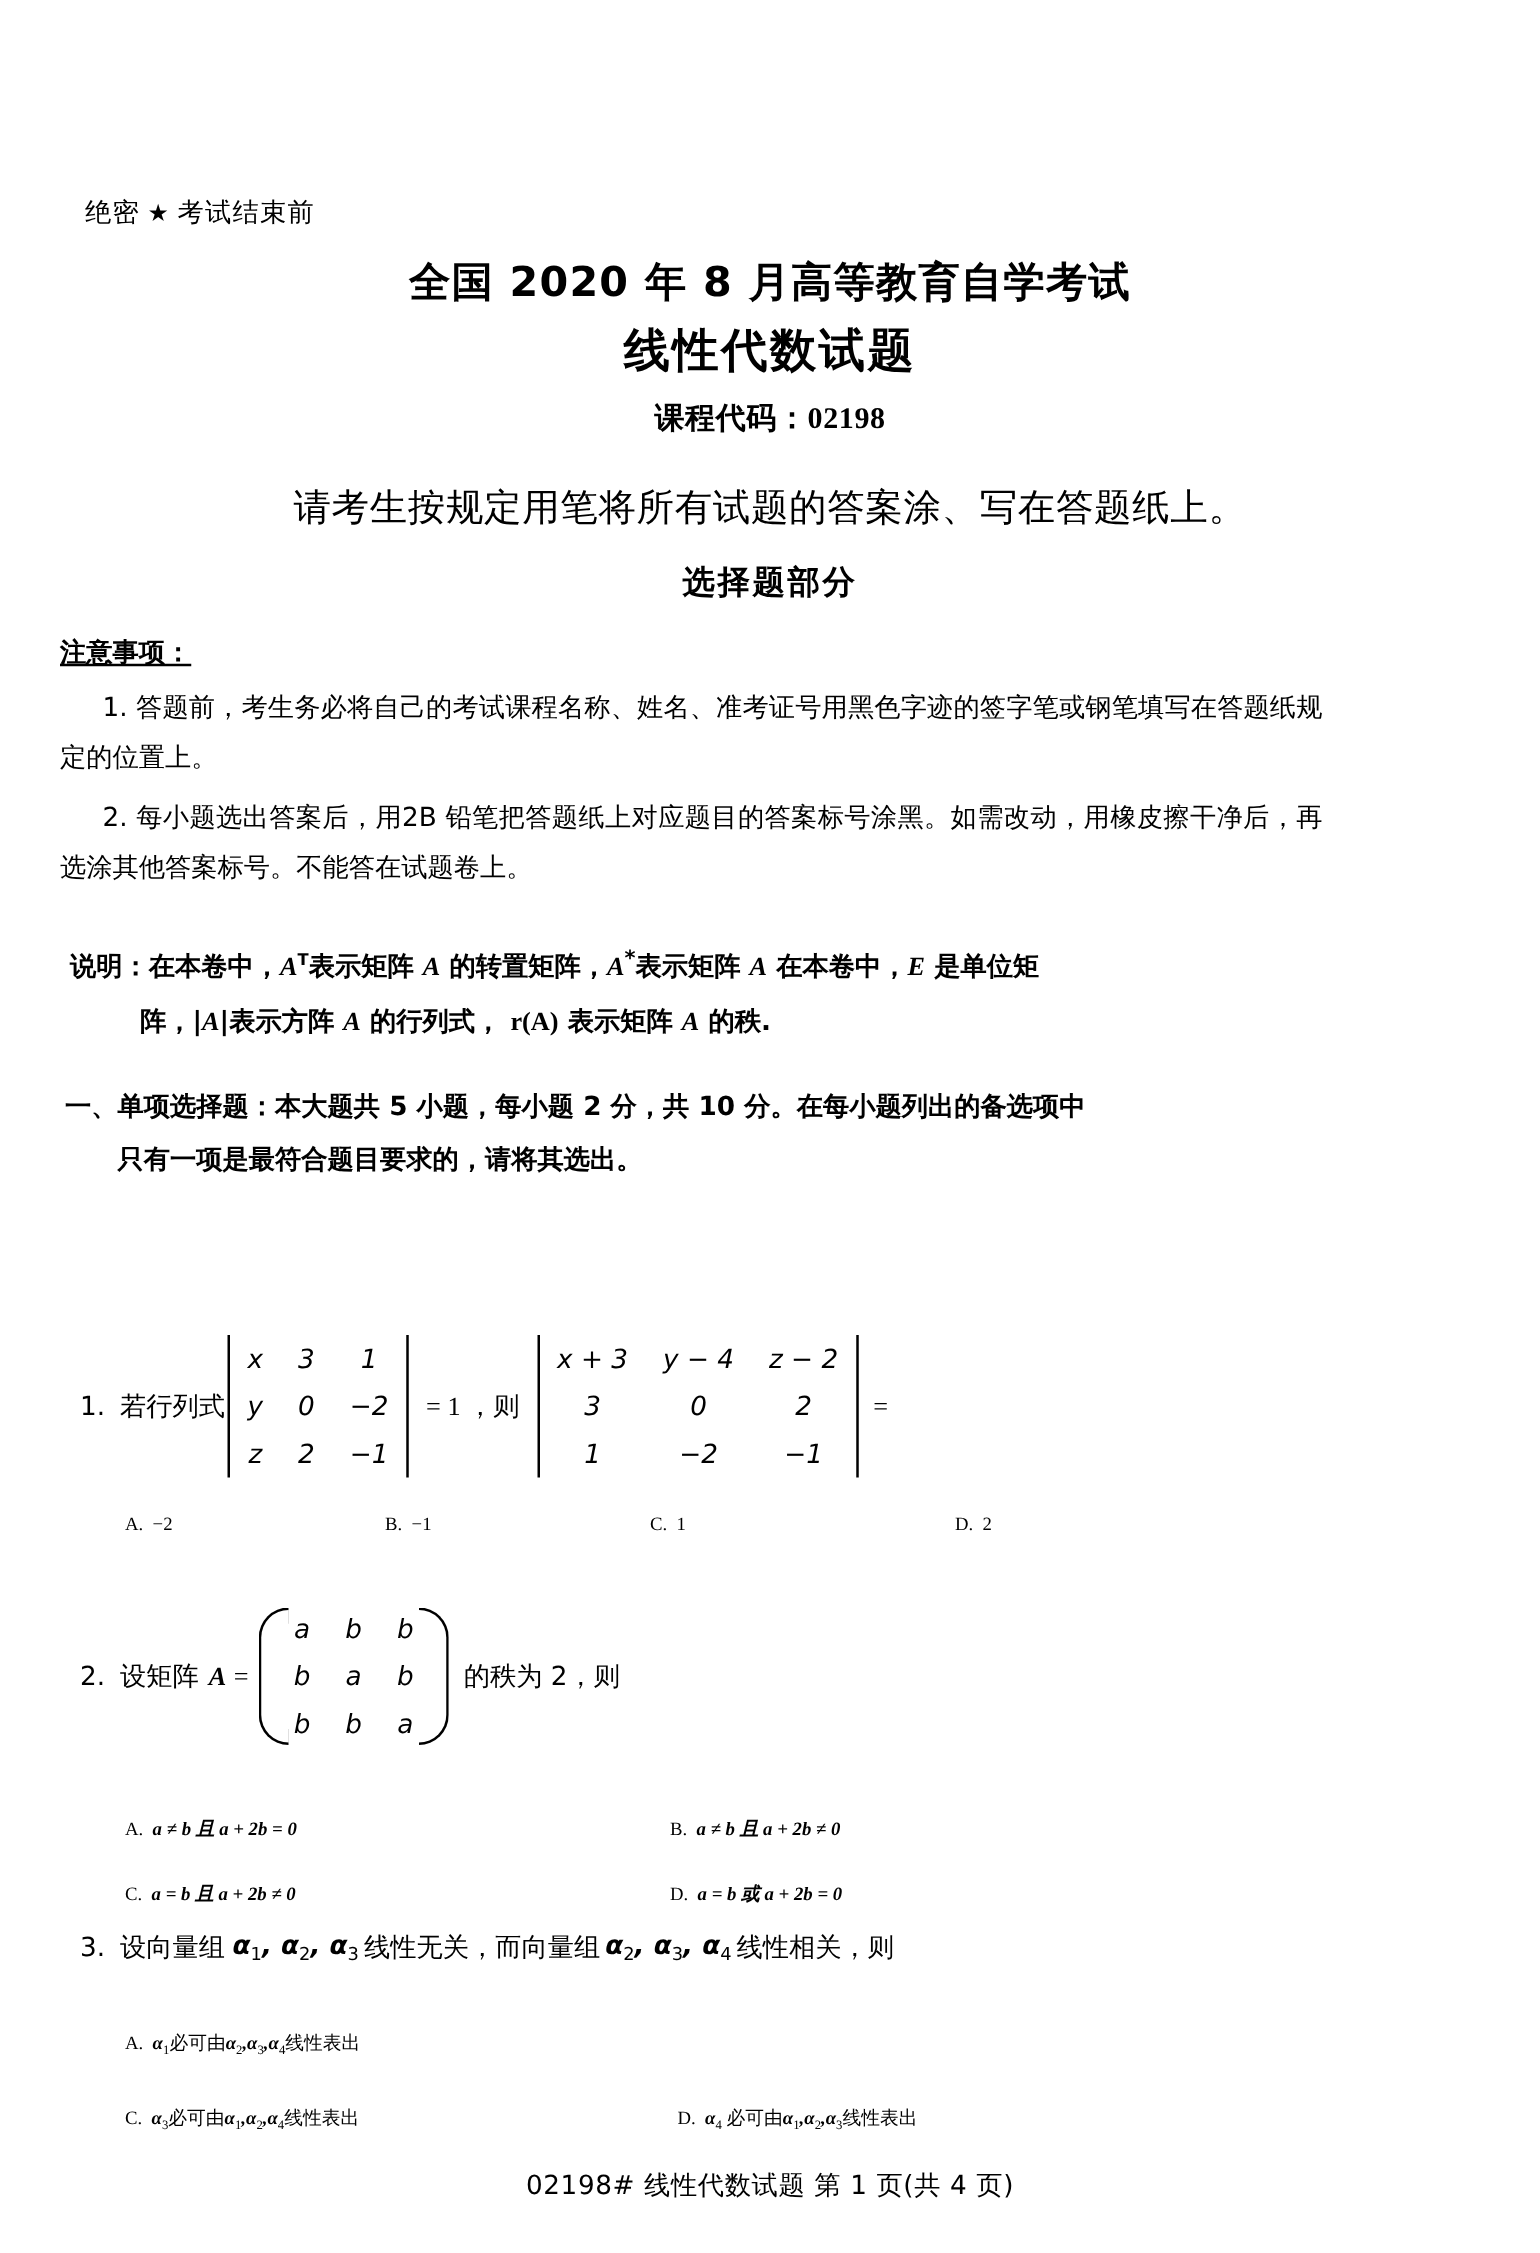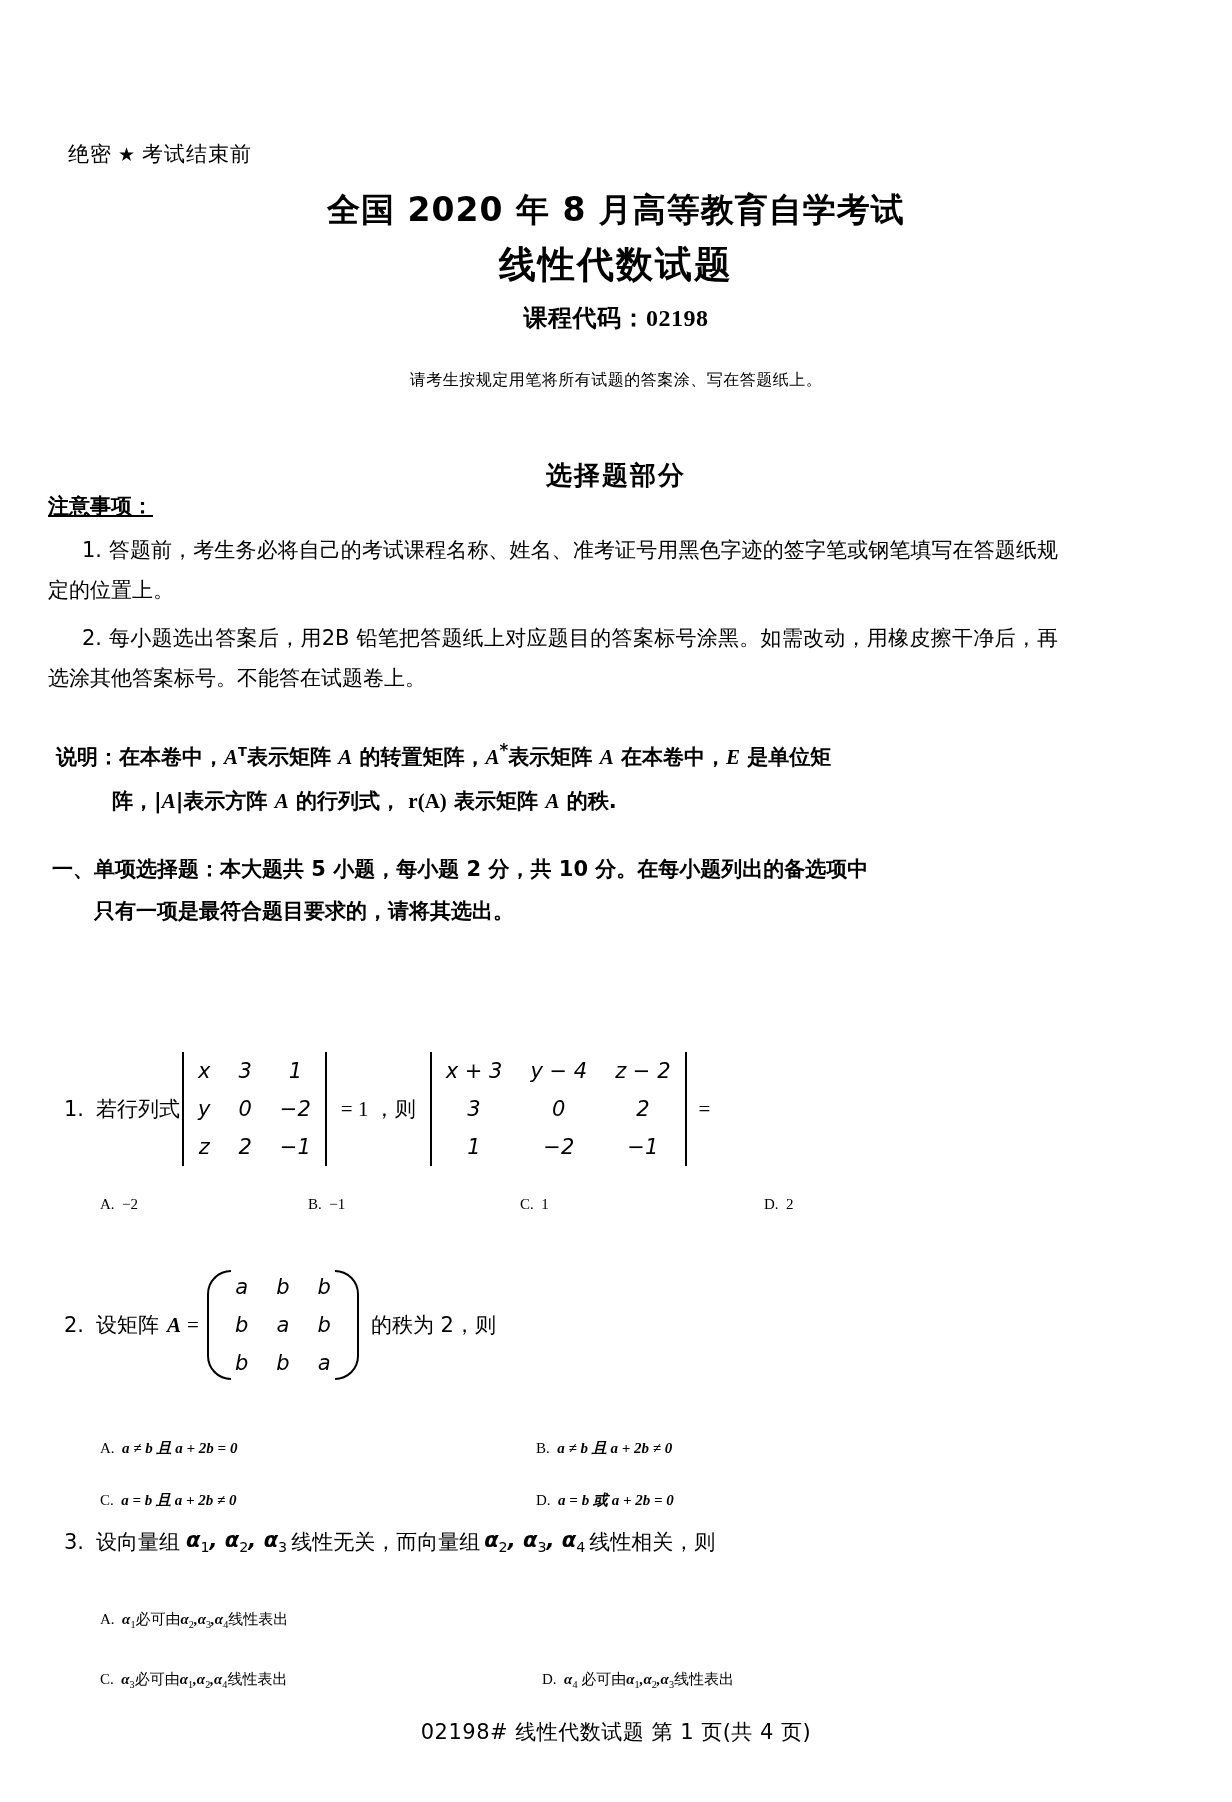--- a/index.html
+++ b/index.html
@@ -10,21 +10,21 @@
   body {
     width: 1232px;
     height: 1802px;
     font-family: "Liberation Serif", "DejaVu Serif", serif;
     color: #000000;
     position: relative;
     overflow: hidden;
   }
   .page {
     position: absolute;
-    left: 0; top: 0;
+    left: 0; top: 16px;
     width: 1232px;
     height: 1376px;
     padding: 0;
   }
 
   
   .cn { font-family: "DejaVu Sans", "Liberation Sans", sans-serif; }
   .serif { font-family: "Liberation Serif", "DejaVu Serif", serif; }
   .mi { font-family: "Liberation Serif", "DejaVu Serif", serif; font-style: italic; font-weight: bold; }
   .mib { font-family: "Liberation Serif", "DejaVu Serif", serif; font-style: italic; font-weight: bold; }
@@ -66,32 +66,31 @@
     text-align: center;
     font-size: 24px;
     font-weight: bold;
     letter-spacing: 0.5px;
   }
   .notice-pen {
     position: absolute;
     left: 0; right: 0;
     top: 370px;
     text-align: center;
-    font-size: 16px;
+    font-size: 30px;
     letter-spacing: 0.5px;
   }
   .section-title {
     position: absolute;
     left: 0; right: 0;
     top: 432px;
     text-align: center;
     font-size: 26px;
     font-weight: bold;
     letter-spacing: 2px;
-    margin-top: 26px;
   }
 
   
   .notes-label {
     position: absolute;
     left: 48px;
     top: 492px;
     font-size: 21px;
     font-weight: bold;
     text-decoration: underline;

